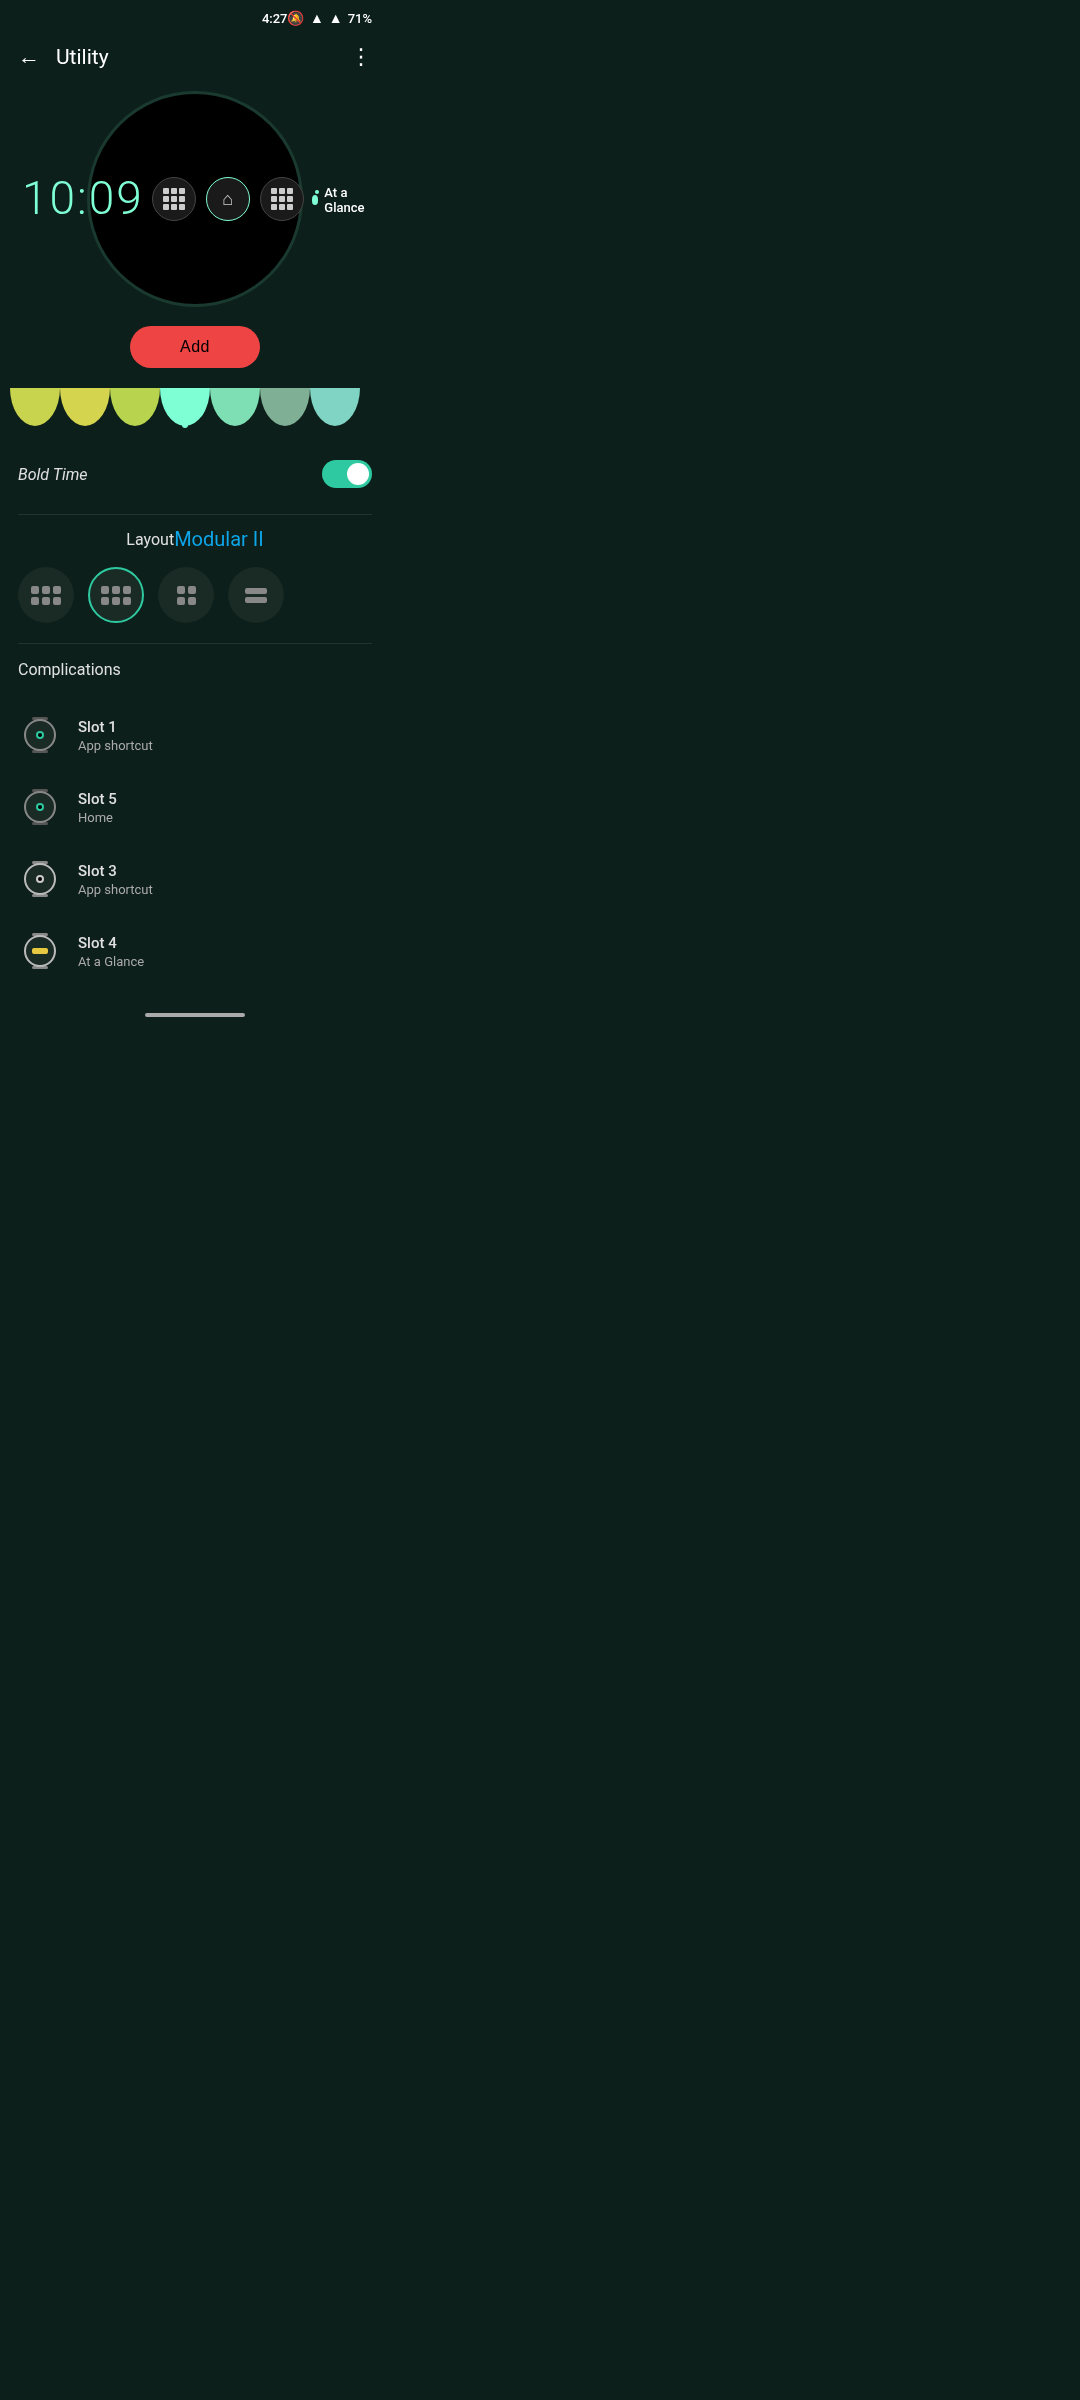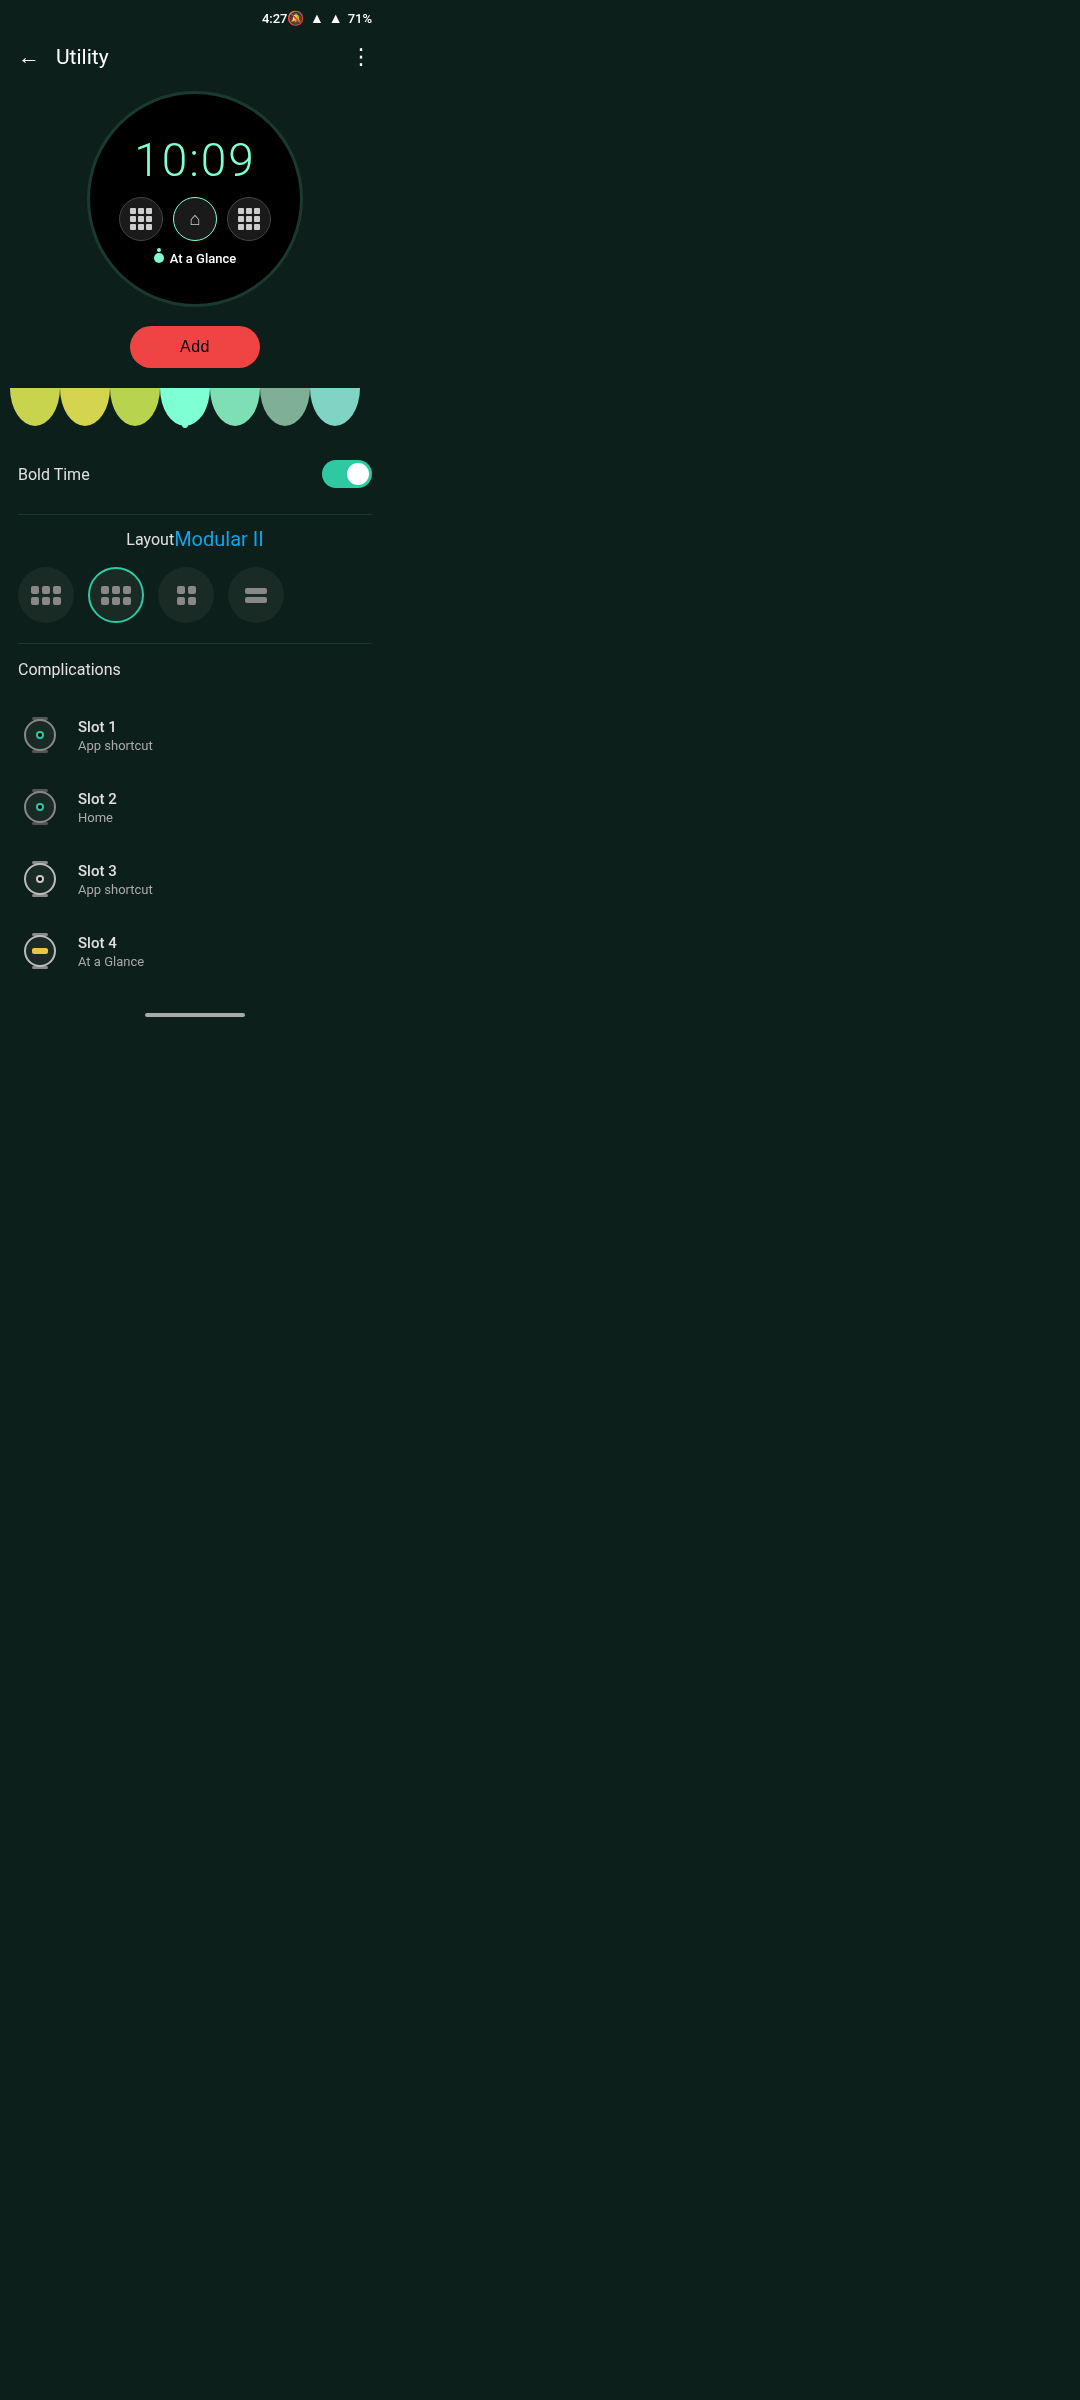--- a/index.html
+++ b/index.html
@@ -71,21 +71,21 @@
       display: flex;
       justify-content: center;
       padding: 10px 0 18px;
     }
     .watch-circle {
       width: 210px;
       height: 210px;
       border-radius: 50%;
       background: #000;
       display: flex;
-      flex-direction: column;
+      flex-direction: row;
       align-items: center;
       justify-content: center;
       gap: 8px;
       position: relative;
       box-shadow: 0 0 0 3px #1a3a30;
     }
     .watch-time {
       font-size: 46px;
       font-weight: 300;
       color: #7fffd4;
@@ -197,20 +197,21 @@
       border-radius: 50%;
       background: #7fffd4;
     }
     .swatch-border {
       border: 2px solid #7fffd4;
     }
 
     
     .settings-section {
       padding: 8px 18px;
+      font-style: italic;
     }
     .setting-row {
       display: flex;
       align-items: center;
       justify-content: space-between;
       padding: 14px 0;
     }
     .setting-label {
       font-size: 16px;
       color: #e0e0e0;
@@ -529,21 +530,21 @@
 
   <div class="complication-item">
     <svg class="watch-svg" viewBox="0 0 44 44" fill="none" xmlns="http://www.w3.org/2000/svg">
       <rect x="14" y="4" width="16" height="3" rx="1.5" fill="#555"></rect>
       <rect x="14" y="37" width="16" height="3" rx="1.5" fill="#555"></rect>
       <circle cx="22" cy="22" r="15" stroke="#888" stroke-width="2" fill="#1a2a24"></circle>
       <circle cx="22" cy="22" r="4" fill="#2ec9a0"></circle>
       <circle cx="22" cy="22" r="2" fill="#000"></circle>
     </svg>
     <div class="complication-text">
-      <div class="complication-slot">Slot 2</div>
+      <div class="complication-slot">Slot 5</div>
       <div class="complication-type">Home</div>
     </div>
   </div>
 
   <div class="complication-item">
     <svg class="watch-svg" viewBox="0 0 44 44" fill="none" xmlns="http://www.w3.org/2000/svg">
       <rect x="14" y="4" width="16" height="3" rx="1.5" fill="#888"></rect>
       <rect x="14" y="37" width="16" height="3" rx="1.5" fill="#888"></rect>
       <circle cx="22" cy="22" r="15" stroke="#bbb" stroke-width="2" fill="#1a2a24"></circle>
       <circle cx="22" cy="22" r="4" fill="#ccc"></circle>

